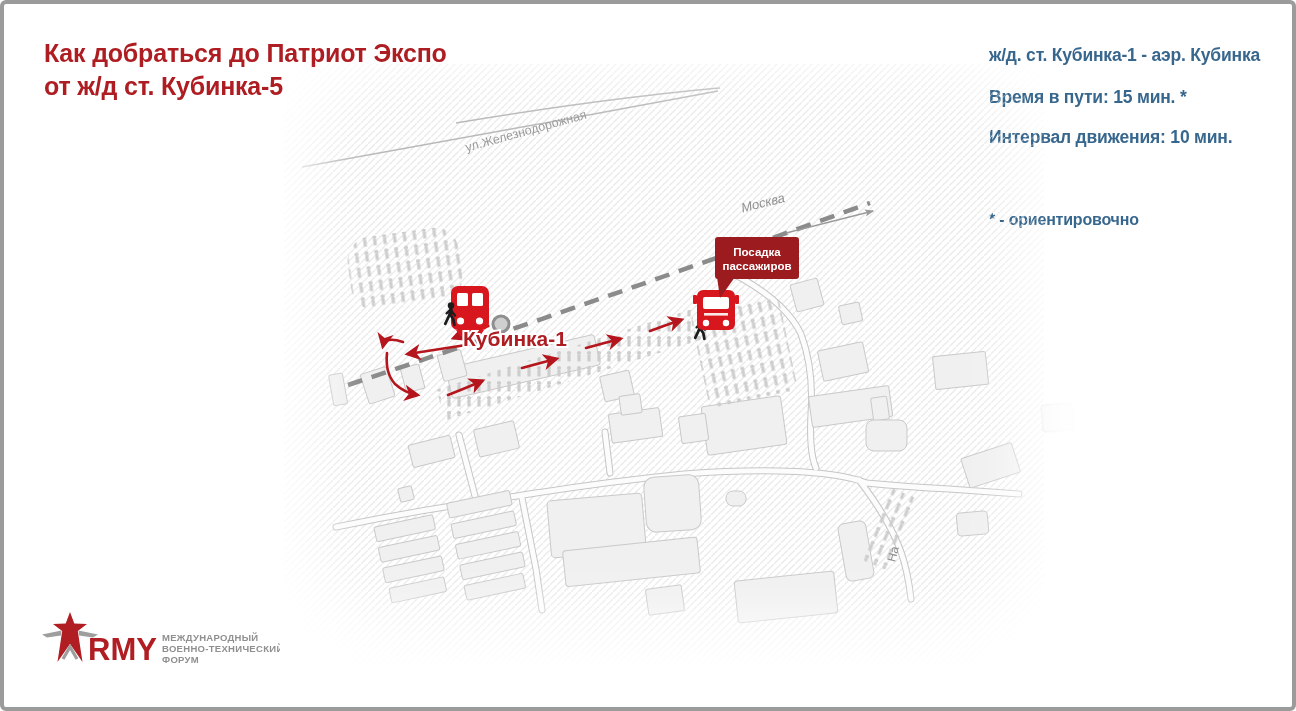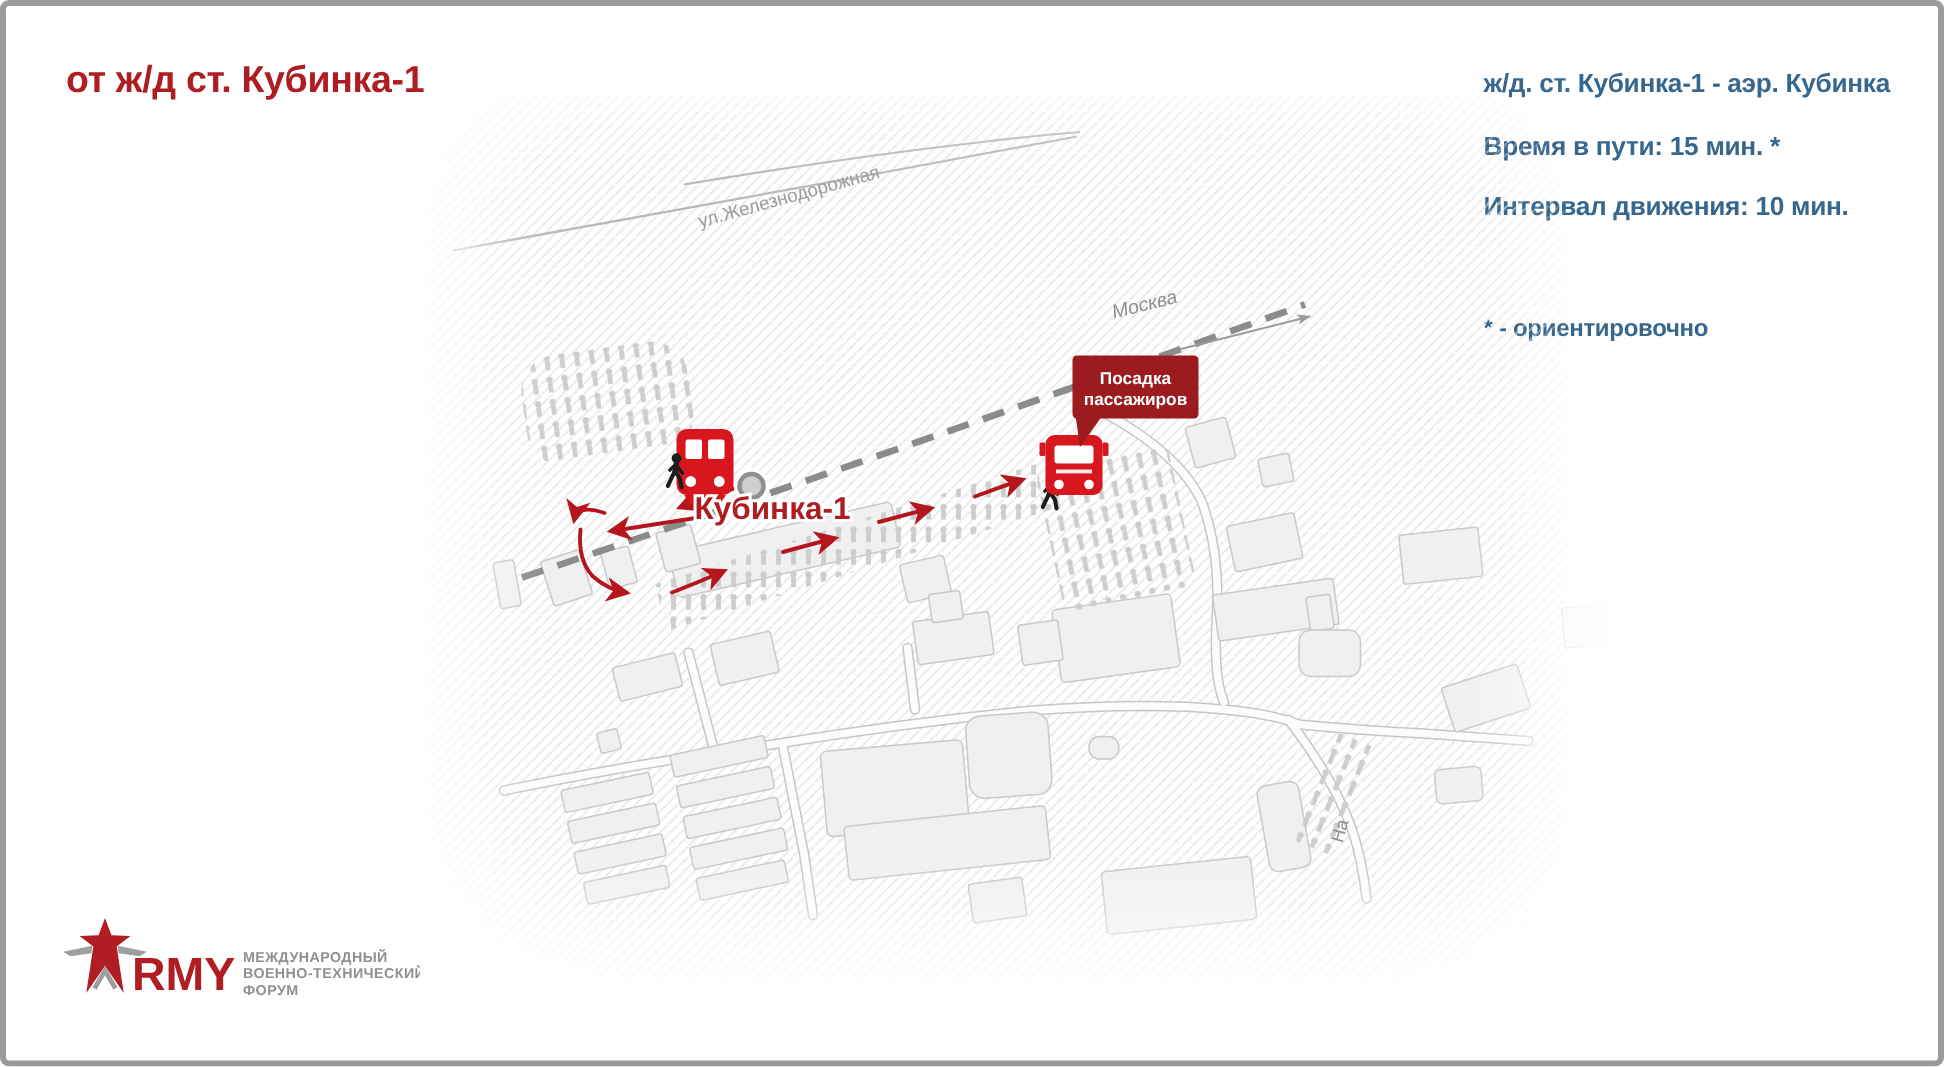--- a/index.html
+++ b/index.html
@@ -39,21 +39,22 @@
   .logo{position:absolute;left:36px;top:603px;width:240px;height:70px;}
   .logo .brand{fill:#b01e23;font-size:31px;font-weight:bold;}
   .logo .cap{fill:#8f8f8f;font-size:9.5px;font-weight:bold;letter-spacing:0.3px;}
 </style>
 </head>
 <body>
 
 <div class="frame">
 
   <div class="title">
-    <div>от ж/д ст. Кубинка-1</div>
+    <div>Как добраться до Патриот Экспо</div>
+    <div>от ж/д ст. Кубинка-5</div>
   </div>
 
   <div class="info">
     <div>ж/д. ст. Кубинка-1 - аэр. Кубинка</div>
     <div class="gap1">Время в пути: 15 мин. *</div>
     <div class="gap2">Интервал движения: 10 мин.</div>
     <div class="footnote">* - ориентировочно</div>
   </div>
 
   <svg class="map" viewBox="0 0 1296 711">

